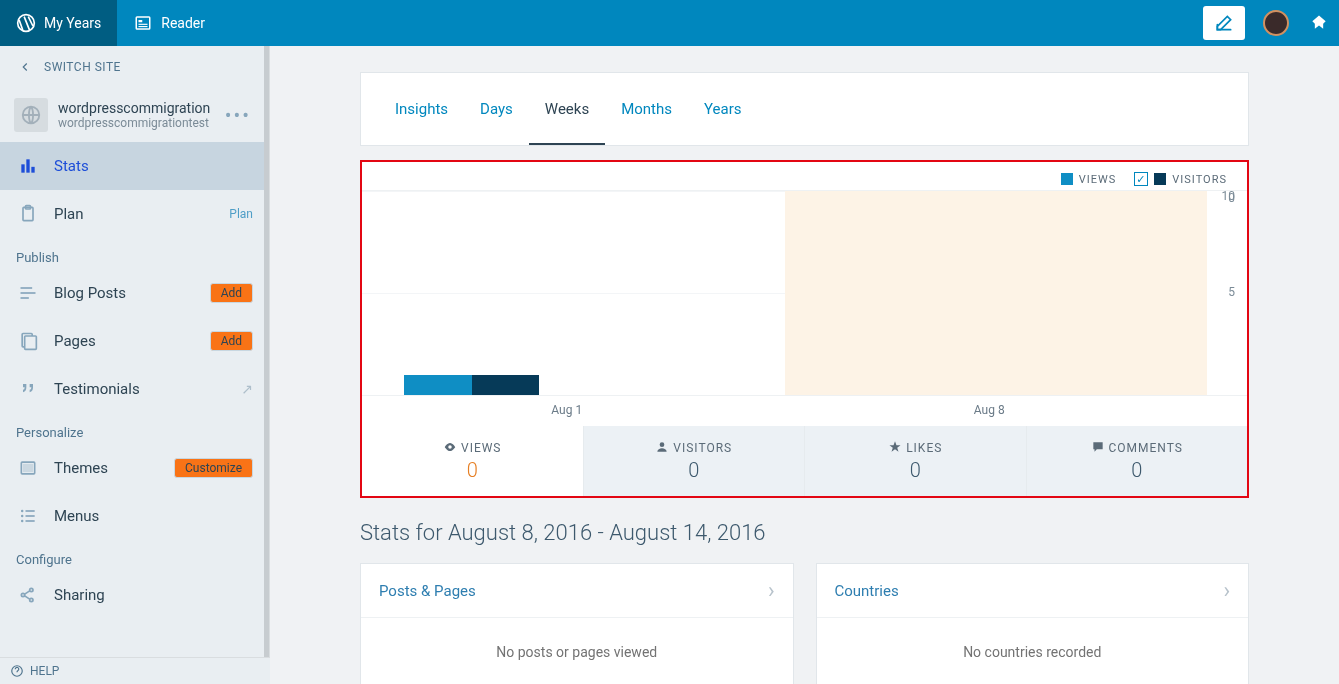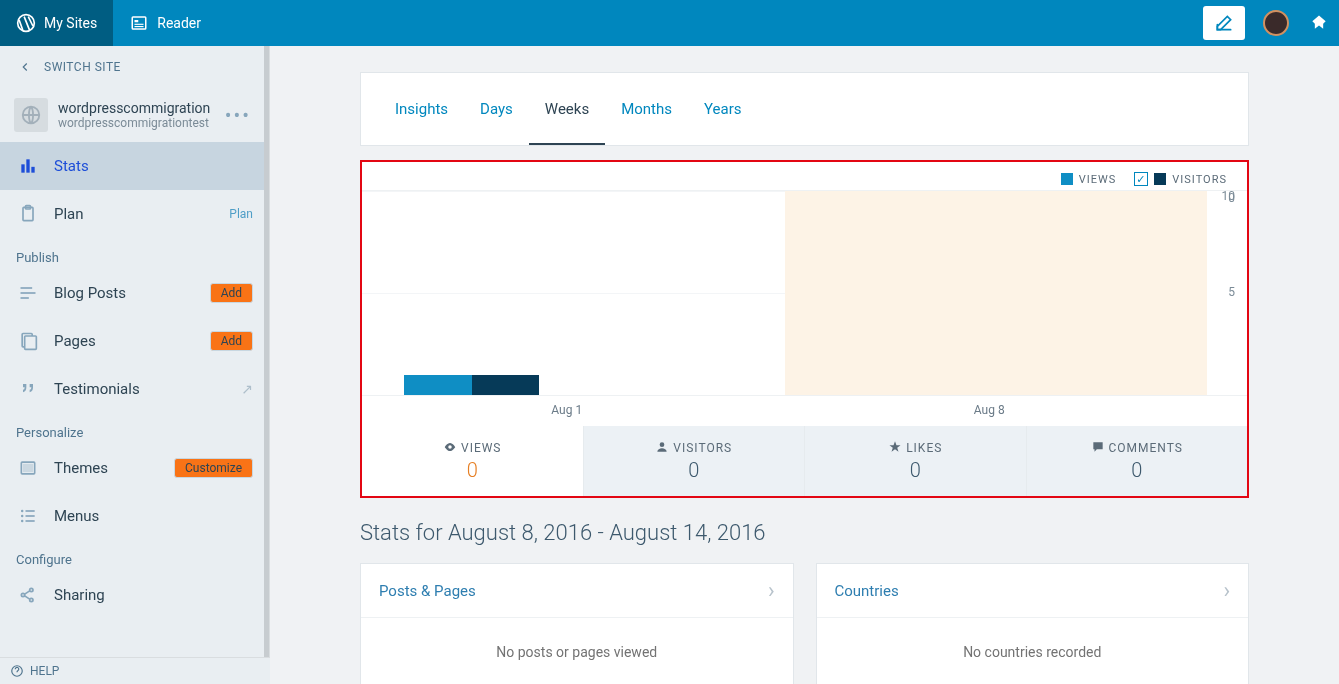--- a/index.html
+++ b/index.html
@@ -83,21 +83,21 @@
 <body>
 
 <div class="topbar">
   <div class="tb-item active">
     <span class="tb-icon">
       <svg width="20" height="20" viewBox="0 0 24 24" fill="none" stroke="#fff" stroke-width="2">
           <circle cx="12" cy="12" r="10"></circle>
           <path d="M4 9l4 11M10 5l6 15M15 5l5 10" stroke-linecap="round"></path>
         </svg>
     </span>
-    <span>My Sites</span>
+    <span>My Years</span>
   </div>
   <div class="tb-item">
     <span class="tb-icon">
       <svg width="18" height="18" viewBox="0 0 24 24" fill="#fff">
           <rect x="3" y="4" width="18" height="16" rx="1" fill="none" stroke="#fff" stroke-width="2"></rect>
           <rect x="6" y="8" width="5" height="3"></rect>
           <rect x="6" y="13" width="12" height="1.5"></rect>
           <rect x="6" y="16" width="12" height="1.5"></rect>
         </svg>
     </span>

